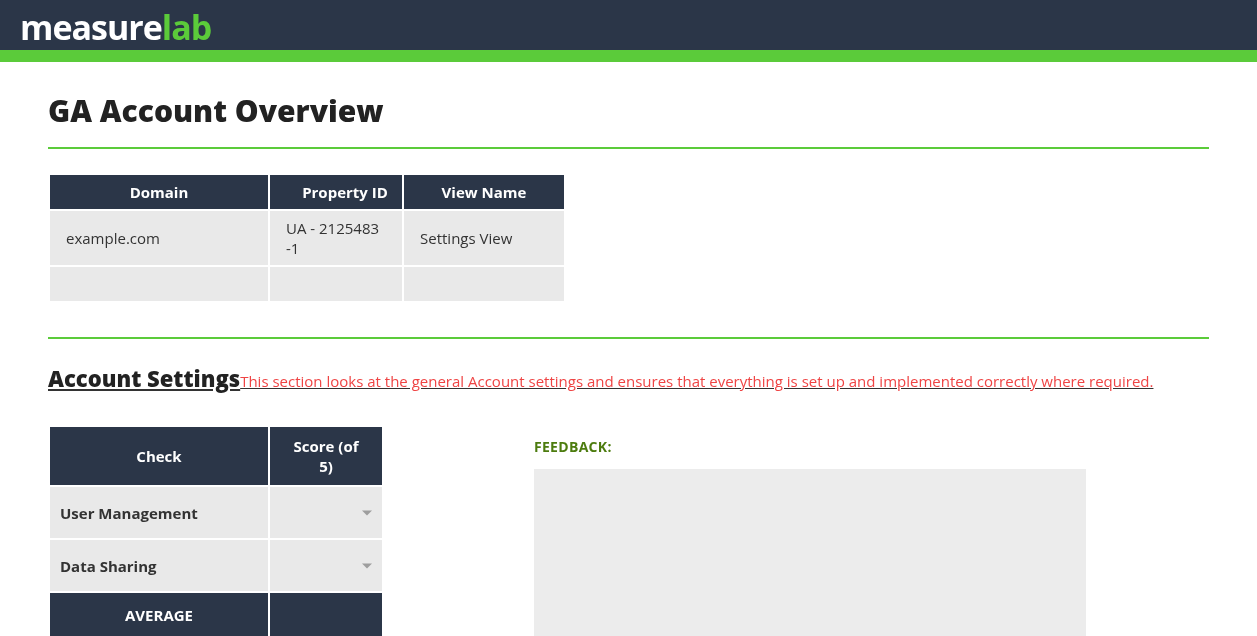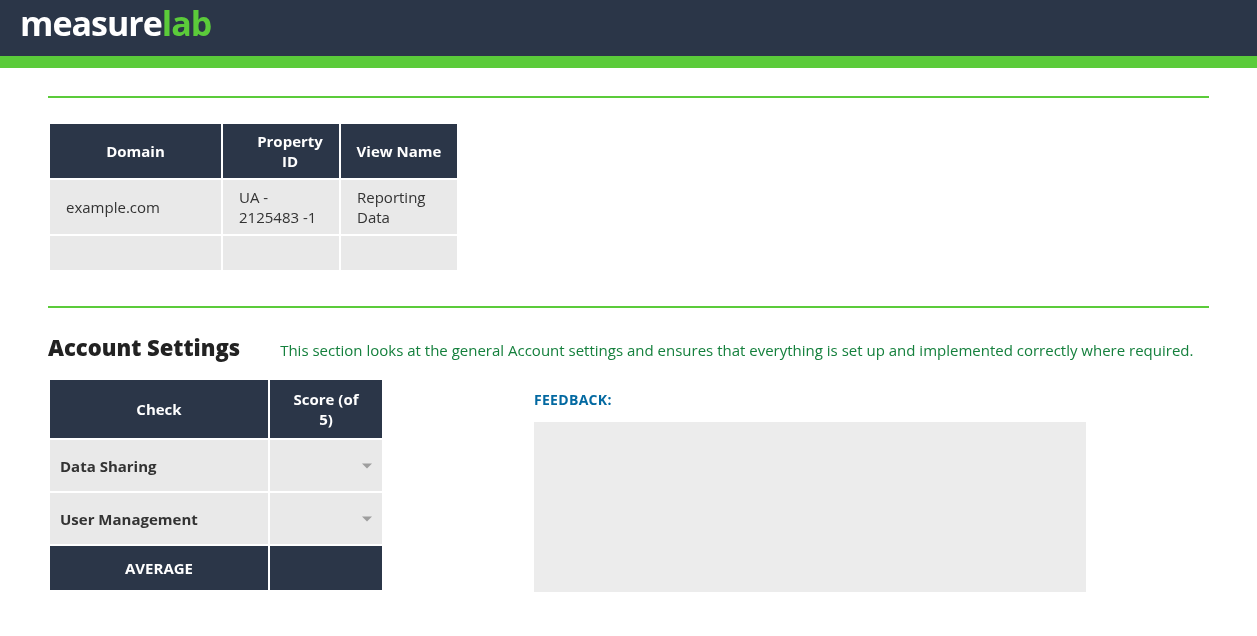--- a/index.html
+++ b/index.html
@@ -4,23 +4,23 @@
 <style>
   * { box-sizing: border-box; margin: 0; padding: 0; }
   body {
     font-family: "Open Sans", "Segoe UI", Arial, sans-serif;
     background: #fff;
     color: #333;
     width: 1257px;
   }
   .header-bar {
     background: #2b3648;
-    height: 56px;
+    height: 50px;
     display: flex;
-    align-items: flex-start;
+    align-items: flex-end;
     padding-left: 20px;
   }
   .logo {
     font-size: 34px;
     font-weight: 700;
     letter-spacing: -1px;
     color: #fff;
   }
   .logo .lab { color: #5bcb3a; }
   .green-stripe {
@@ -56,40 +56,40 @@
     padding: 7px 10px;
     text-align: center;
   }
   .overview-table td {
     background: #e9e9e9;
     font-size: 15px;
     color: #333;
     padding: 7px 16px;
     height: 34px;
   }
-  .overview-table .col-domain { width: 171px; }
-  .overview-table .col-prop   { width: 116px; padding-left: 28px; }
-  .overview-table .col-view   { width: 116px; }
+  .overview-table .col-domain { width: 218px; }
+  .overview-table .col-prop   { width: 132px; padding-left: 28px; }
+  .overview-table .col-view   { width: 160px; }
 
   
   .section-row {
     display: flex;
     align-items: baseline;
-    gap: 40px;
-    margin-bottom: 16px;
+    margin-bottom: 32px;
+    text-decoration: underline;
   }
   h2.section-title {
     font-size: 22px;
     font-weight: 800;
     color: #222;
     flex: 0 0 auto;
   }
   .section-desc {
     font-size: 15px;
-    color: #15803d;
+    color: #ef4444;
   }
 
   .settings-layout {
     display: flex;
     gap: 150px;
   }
 
   
   .check-table {
     border-collapse: separate;
@@ -138,21 +138,21 @@
     border-right: 5px solid transparent;
     border-top: 5px solid #9e9e9e;
   }
 
   
   .feedback-block {
     flex: 1 1 auto;
     padding-top: 12px;
   }
   .feedback-label {
-    color: #0369a1;
+    color: #4d7c0f;
     font-weight: 700;
     font-size: 14px;
     margin-bottom: 13px;
     letter-spacing: 0.3px;
   }
   .feedback-area {
     background: #ececec;
     width: 552px;
     height: 170px;
   }
@@ -162,35 +162,36 @@
 
 <div class="header-bar">
   <div class="logo">
     <span>measure</span><span class="lab">lab</span>
   </div>
 </div>
 <div class="green-stripe"></div>
 
 <div class="page">
 
+  <h1 class="page-title">GA Account Overview</h1>
   <hr class="hr-green">
 
   <table class="overview-table">
     <thead>
       <tr>
         <th class="col-domain">Domain</th>
         <th class="col-prop">Property ID</th>
         <th class="col-view">View Name</th>
       </tr>
     </thead>
     <tbody>
       <tr>
         <td>example.com</td>
         <td>UA - 2125483 -1</td>
-        <td>Reporting Data</td>
+        <td>Settings View</td>
       </tr>
       <tr>
         <td></td>
         <td></td>
         <td></td>
       </tr>
     </tbody>
   </table>
 
   <hr class="hr-green">
@@ -204,28 +205,28 @@
 
     <table class="check-table">
       <thead>
         <tr>
           <th class="col-check">Check</th>
           <th class="col-score">Score (of 5)</th>
         </tr>
       </thead>
       <tbody>
         <tr>
-          <td class="check-name">Data Sharing</td>
+          <td class="check-name">User Management</td>
           <td class="score-cell">
             <span></span>
             <span class="dropdown-caret"></span>
           </td>
         </tr>
         <tr>
-          <td class="check-name">User Management</td>
+          <td class="check-name">Data Sharing</td>
           <td class="score-cell">
             <span></span>
             <span class="dropdown-caret"></span>
           </td>
         </tr>
         <tr class="avg-row">
           <td>AVERAGE</td>
           <td></td>
         </tr>
       </tbody>

